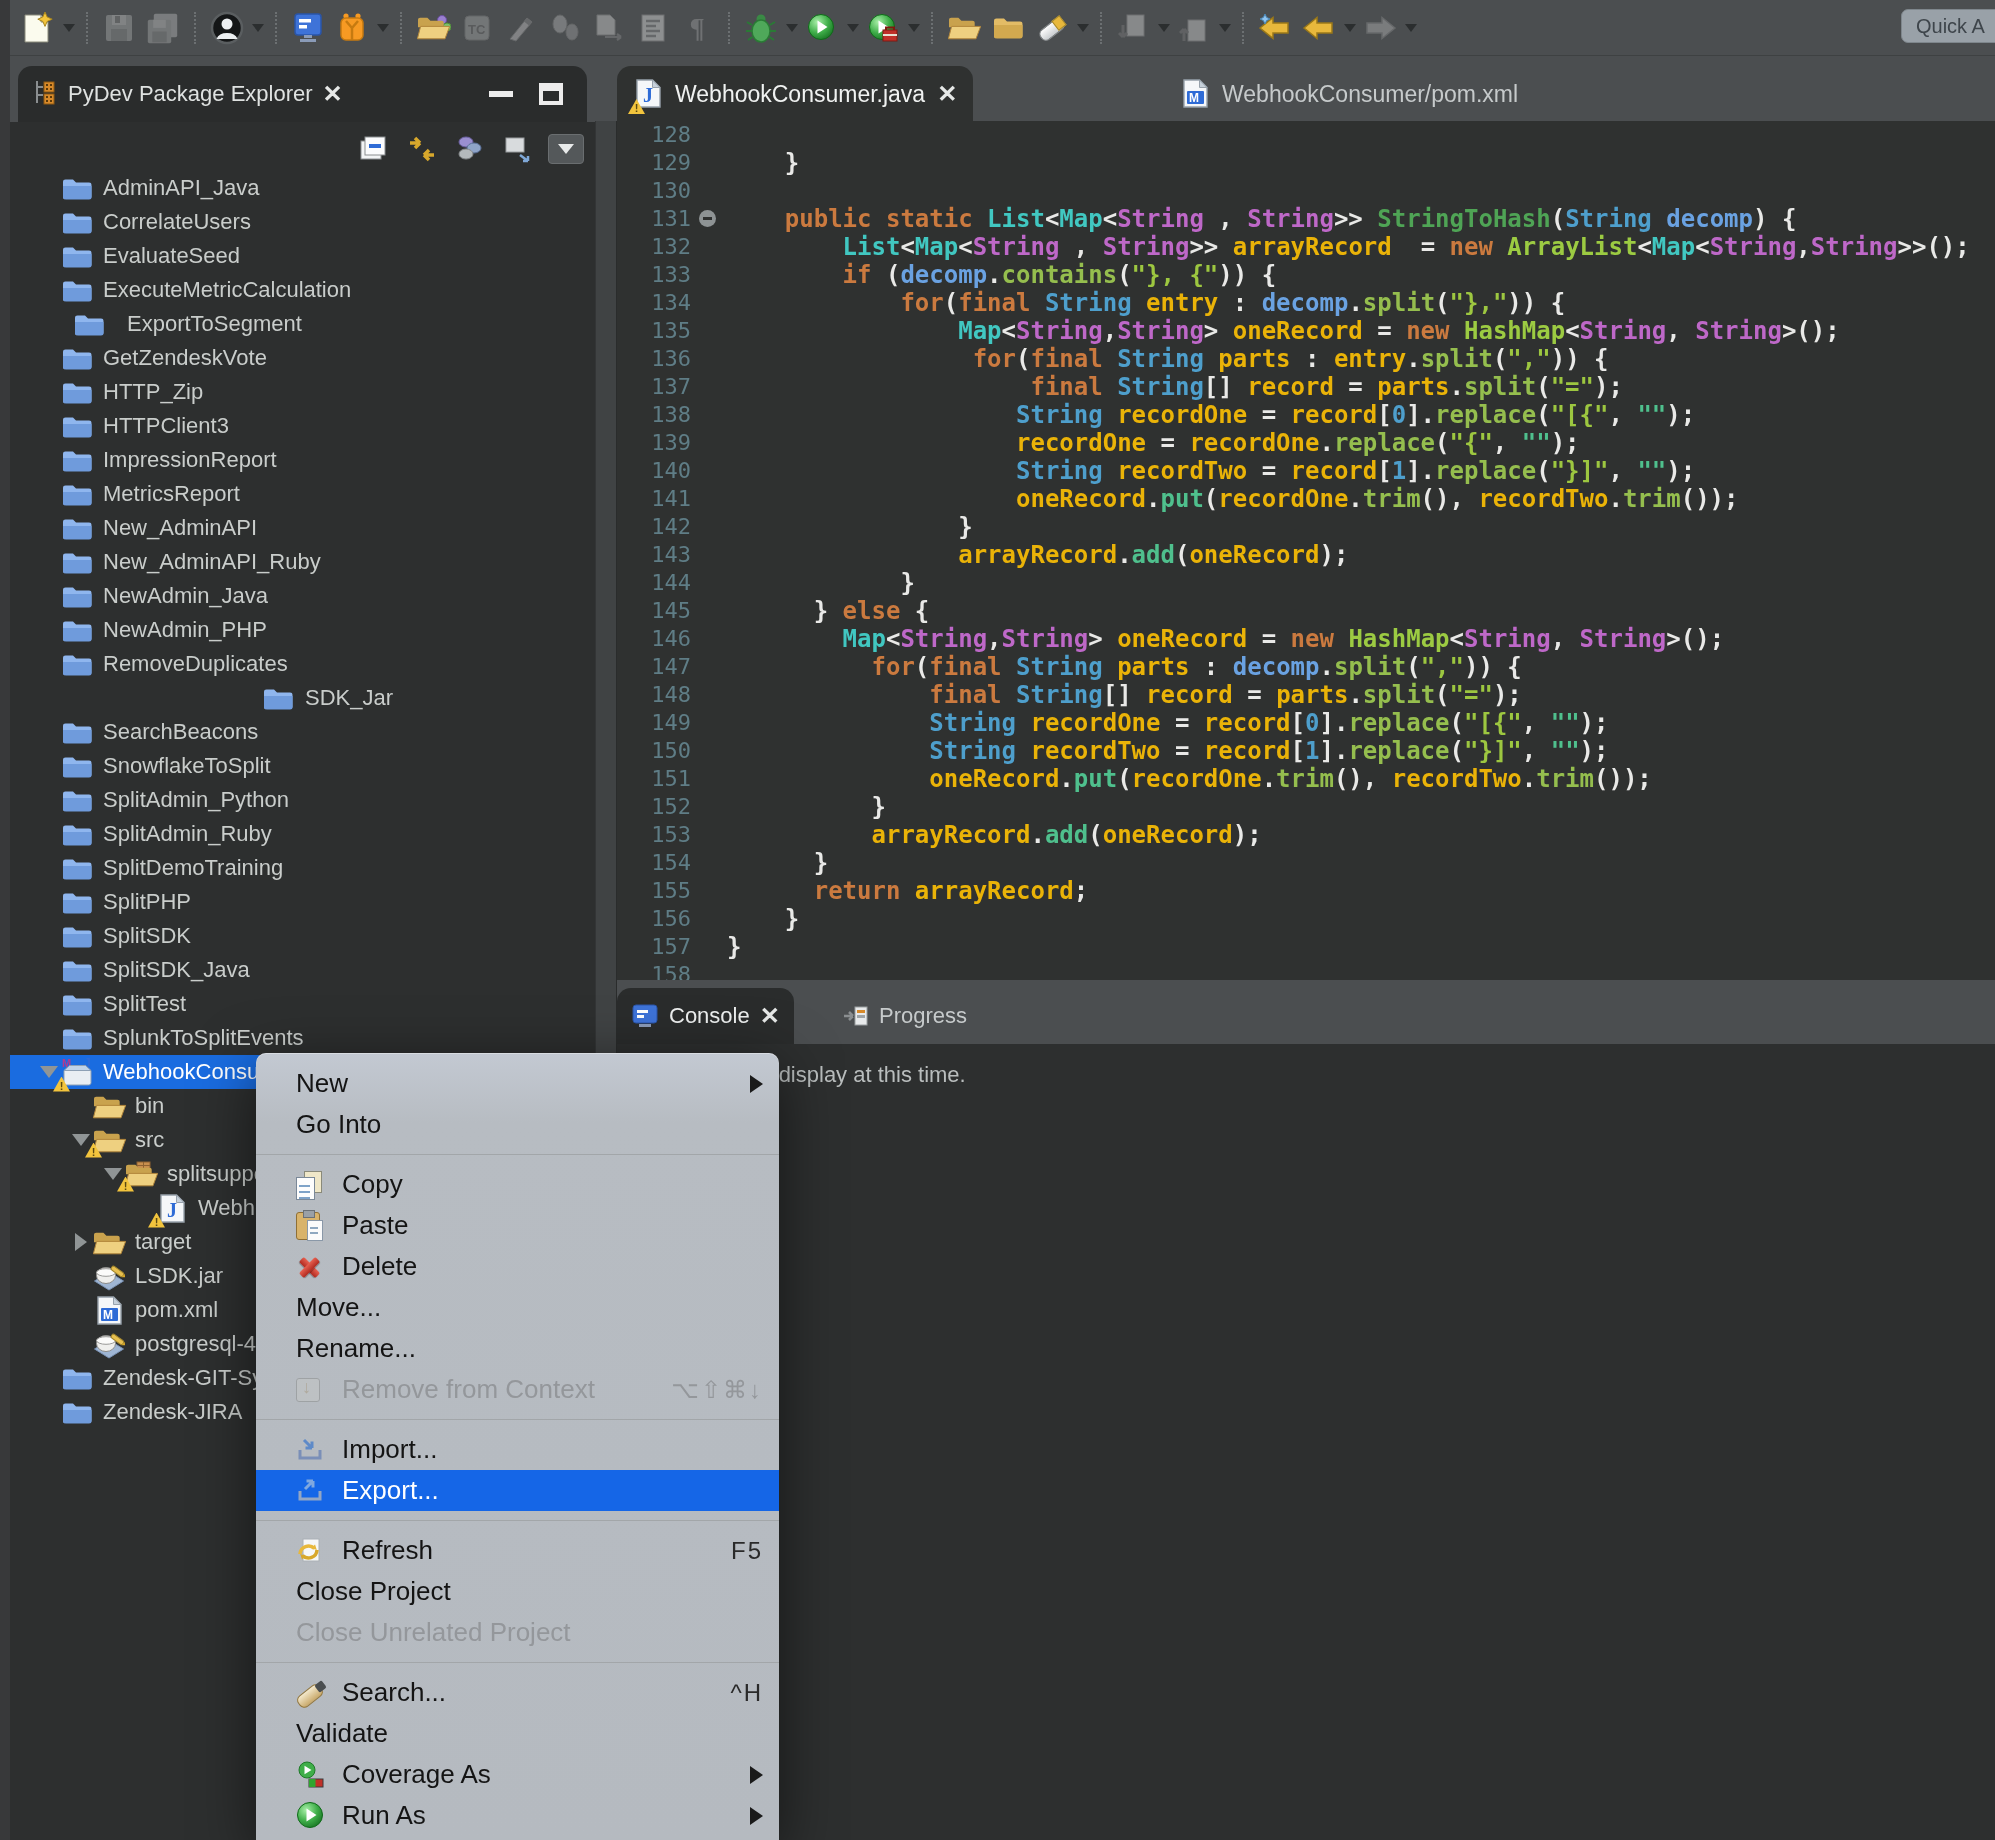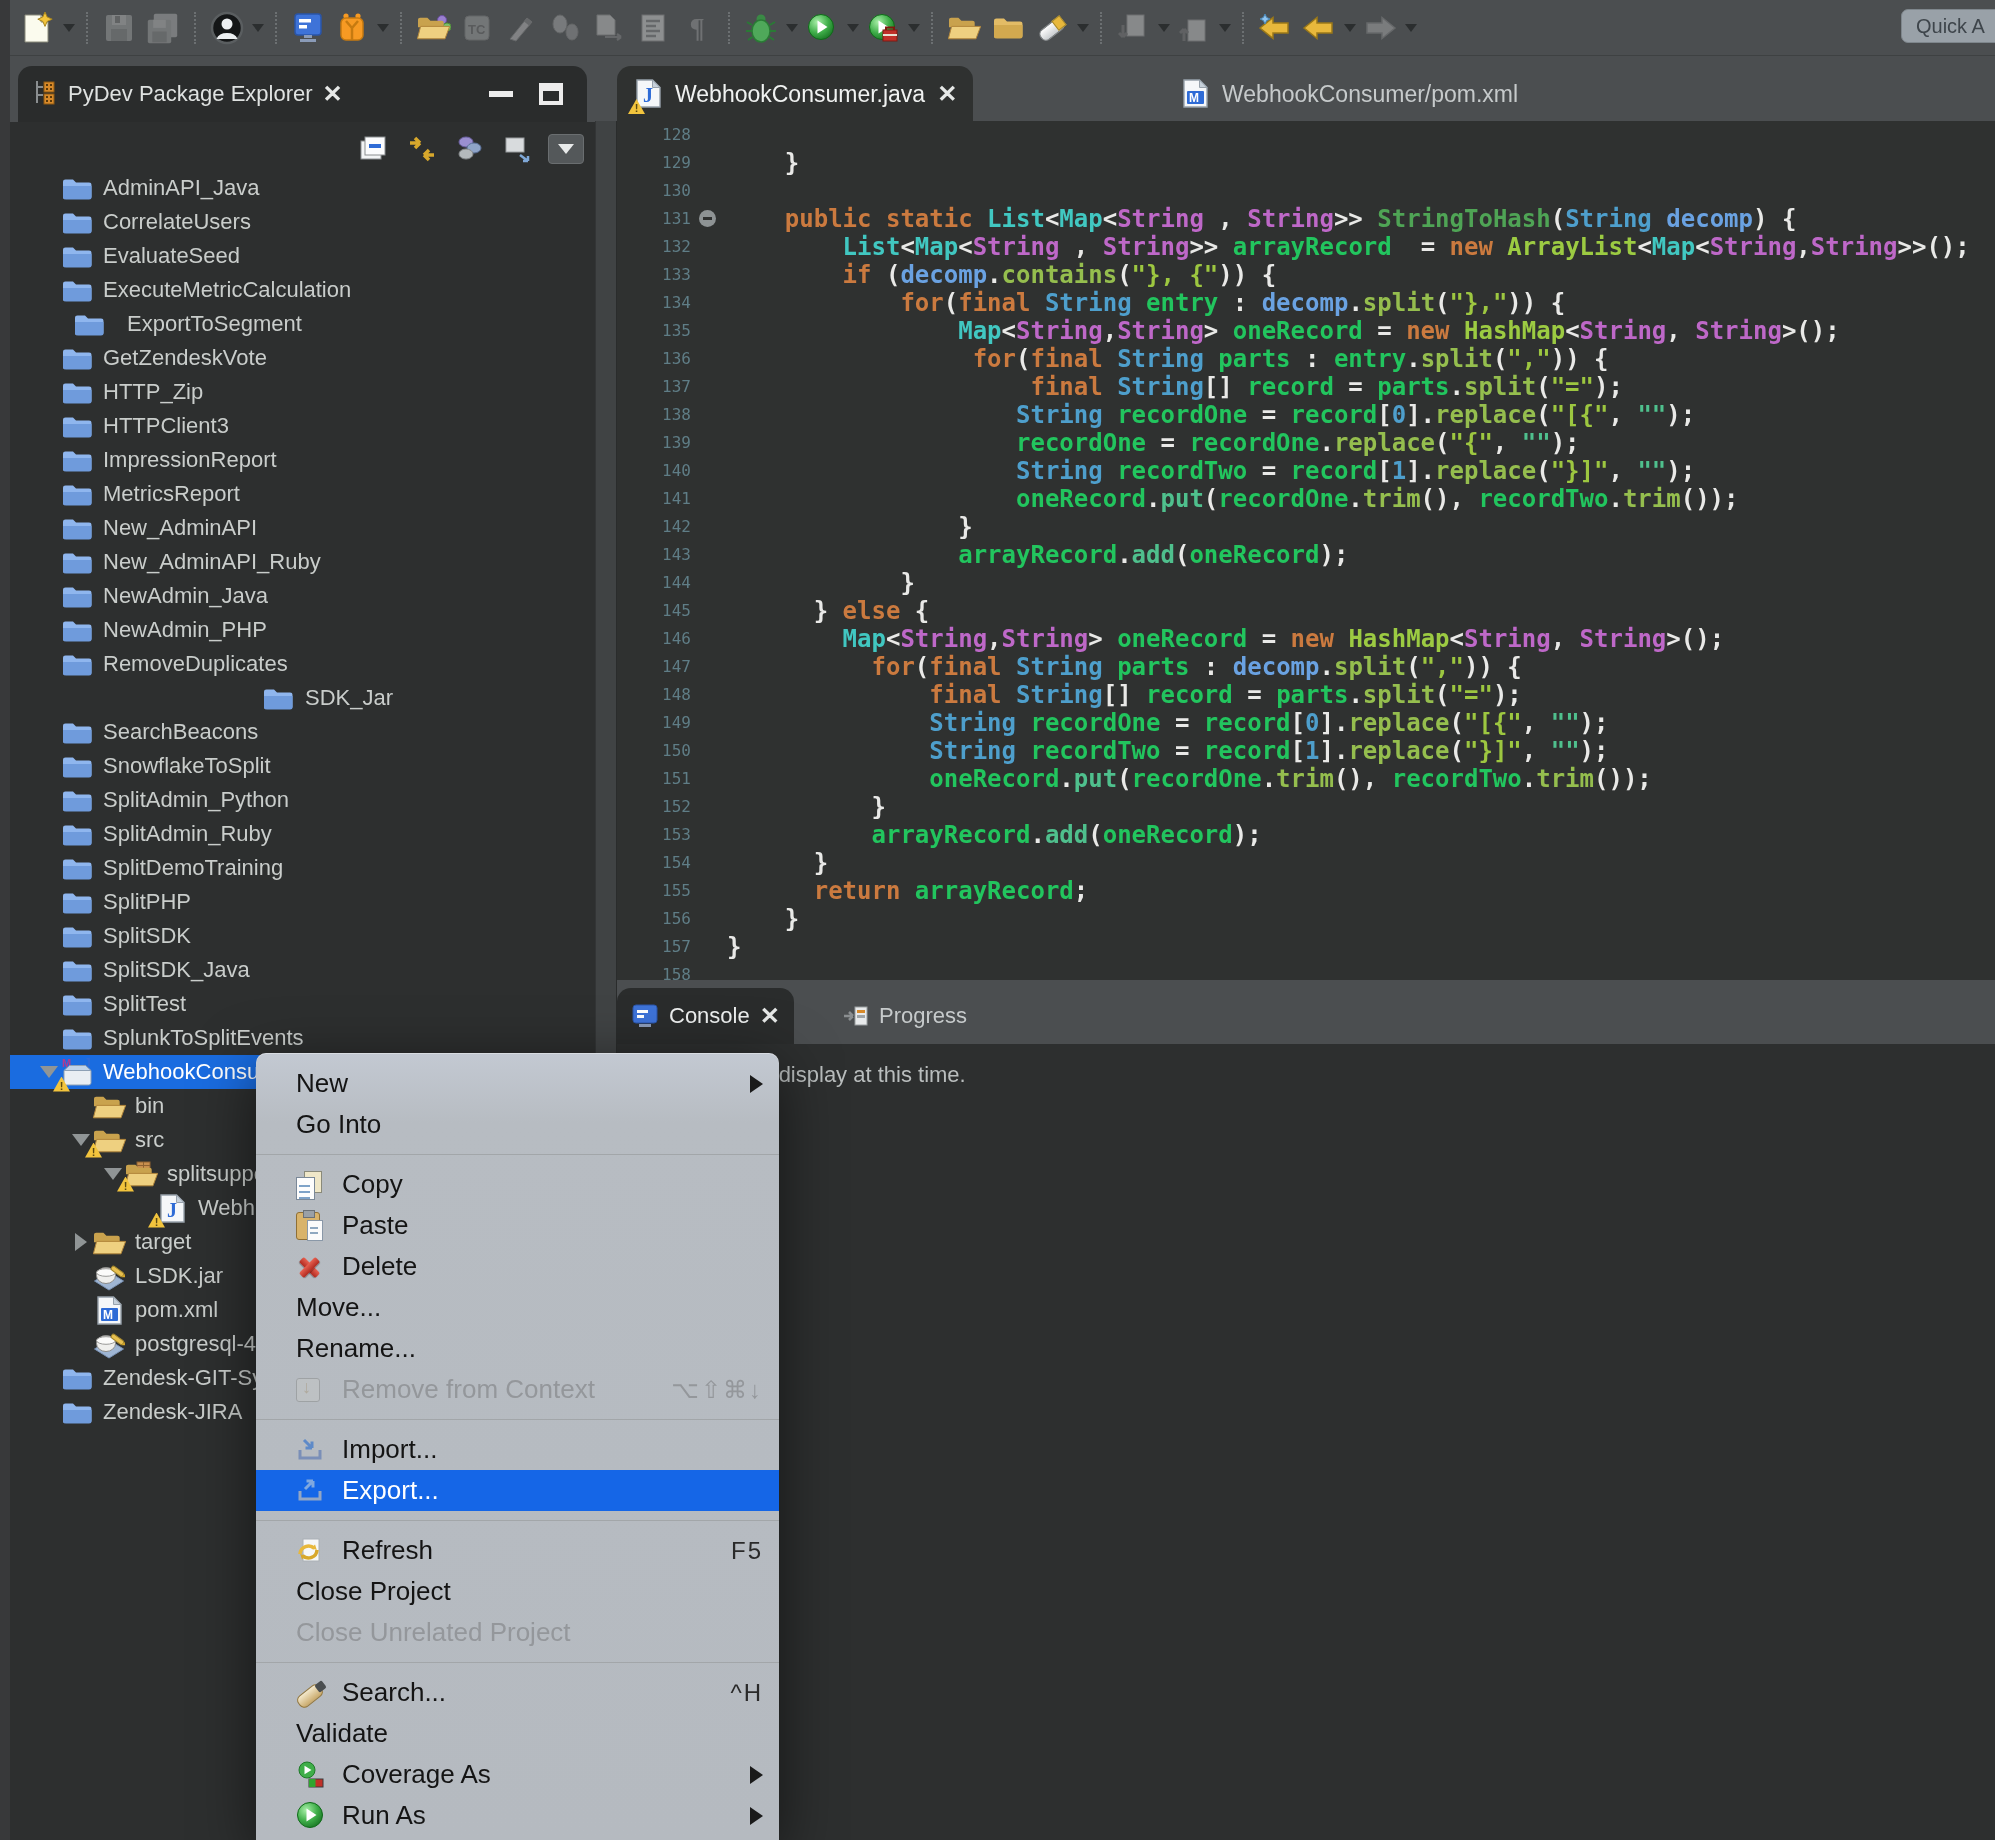--- a/index.html
+++ b/index.html
@@ -65,28 +65,28 @@
   
   #editor-band { left:617px; top:56px; right:0; height:66px; background:#4B4E50; }
   .etab { position:absolute; top:10px; height:56px; display:flex; align-items:center; padding:0 16px; white-space:nowrap; }
   .etab.active { background:#2F3130; border-radius:14px 14px 0 0; }
   .etab .elabel { color:#C6CACB; font-size:23px; margin:0 12px; }
   .etab.active .elabel { color:#F0F2F1; }
   .fico { position:relative; width:30px; height:32px; flex:none; }
 
   #editor { left:617px; top:121px; width:1379px; height:859px; background:#2F3130; overflow:hidden; }
   .cline { display:flex; height:28px; line-height:28px; font-family:"DejaVu Sans Mono", monospace; }
-  .lnum { width:80px; flex:none; text-align:right; padding-right:6px; color:#5F7D86; font-size:16px; }
+  .lnum { width:80px; flex:none; text-align:right; padding-right:6px; color:#5F7D86; font-size:22px; }
   .lfold { width:30px; flex:none; position:relative; }
   .fold-m { position:absolute; left:2px; top:5px; width:17px; height:17px; border-radius:50%; background:#8E9394; }
   .fold-m:after { content:""; position:absolute; left:4px; top:7px; width:9px; height:3px; background:#2F3130; }
   .ctext { white-space:pre; font-size:24px; font-weight:bold; }
   .c-pl{color:#E9E9E7} .c-kw{color:#CB7A3F} .c-ty{color:#41C7C1} .c-gn{color:#BE68C8}
   .c-st{color:#4E9FCC} .c-pr{color:#6AA2E2} .c-dm{color:#4FA455} .c-me{color:#95BE4E}
-  .c-mi{color:#4FC08D} .c-sr{color:#9DC740} .c-va{color:#22c55e} .c-nu{color:#4E9FCC} .c-cl{color:#9CCB42}
+  .c-mi{color:#4FC08D} .c-sr{color:#9DC740} .c-va{color:#eab308} .c-nu{color:#4E9FCC} .c-cl{color:#9CCB42}
 
   
   #console-band { left:617px; top:980px; right:0; height:64px; background:#4B4E50; }
   #console-panel { left:617px; top:1044px; right:0; height:797px; background:#2D2F2F; }
   #console-message { position:absolute; left:10px; top:18px; color:#B9BDBD; font-size:22px; white-space:nowrap; }
   .ctab { position:absolute; top:8px; height:56px; display:flex; align-items:center; padding:0 14px; }
   .ctab.active { background:#2A2C2C; border-radius:14px 14px 0 0; }
   .ctab .elabel { color:#C6CACB; font-size:22px; margin:0 10px; }
   .ctab.active .elabel { color:#EDEFEF; }
 

